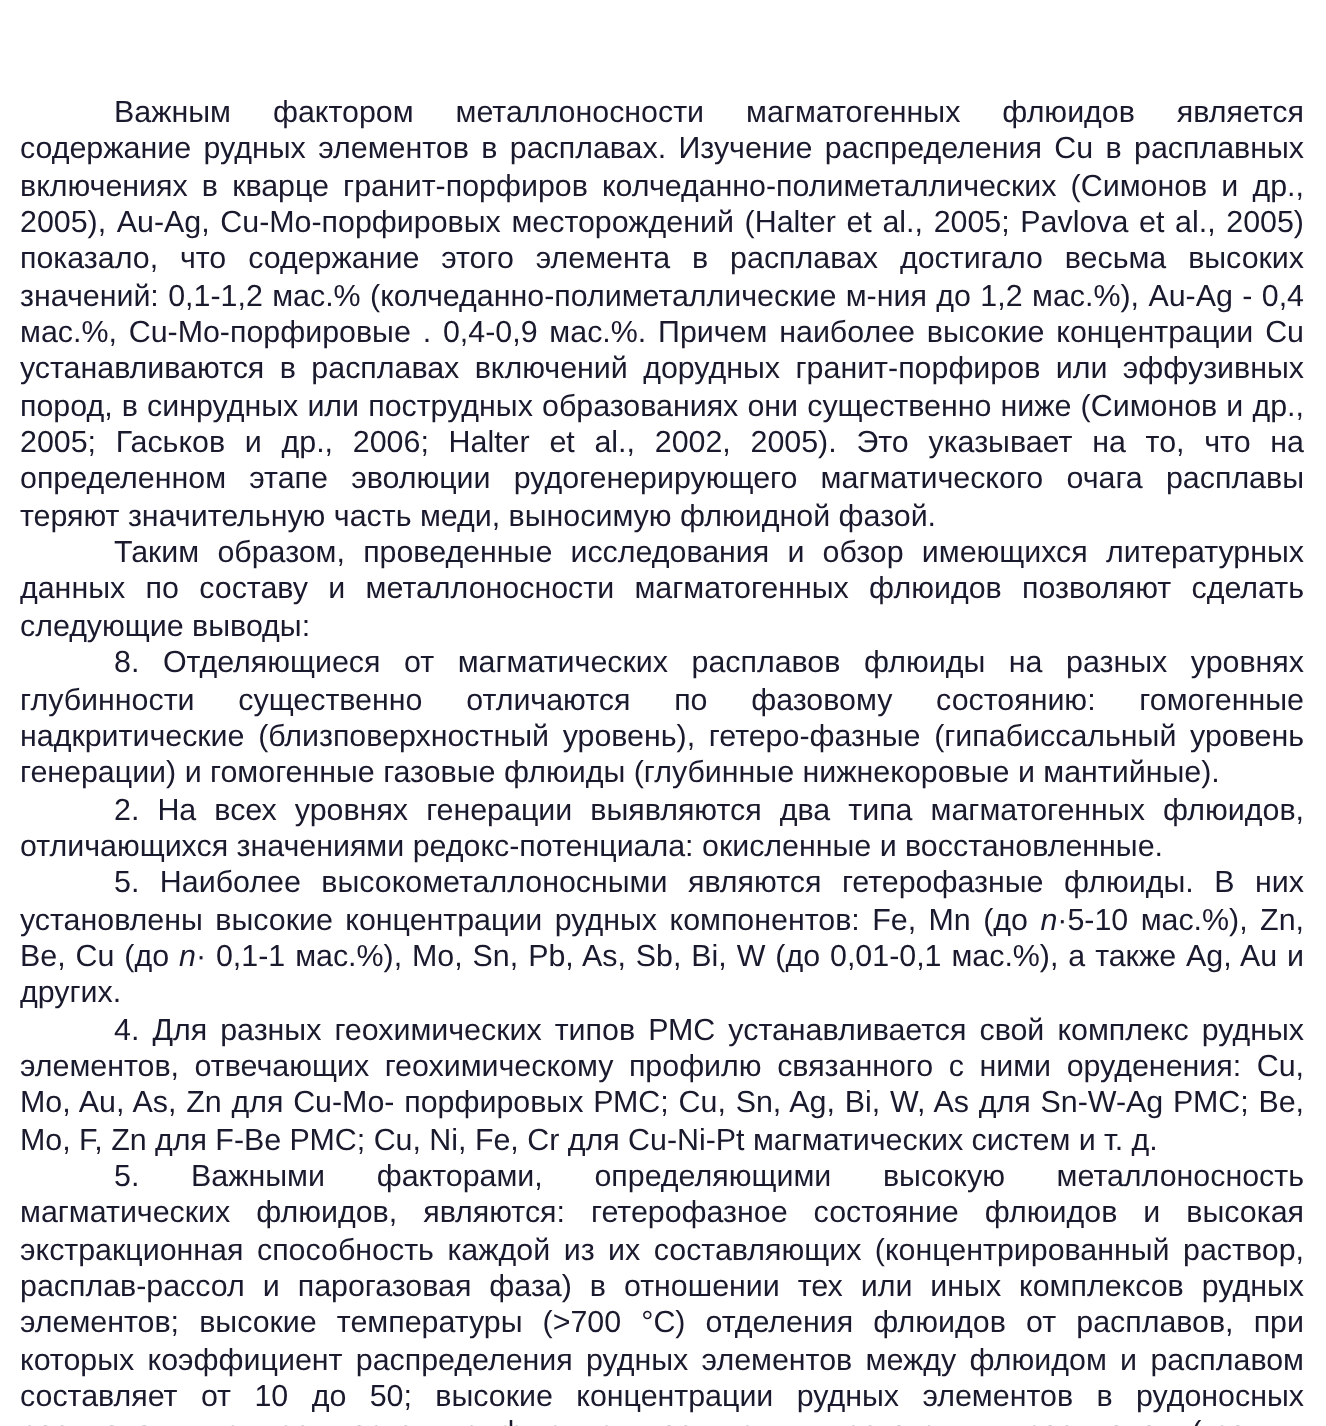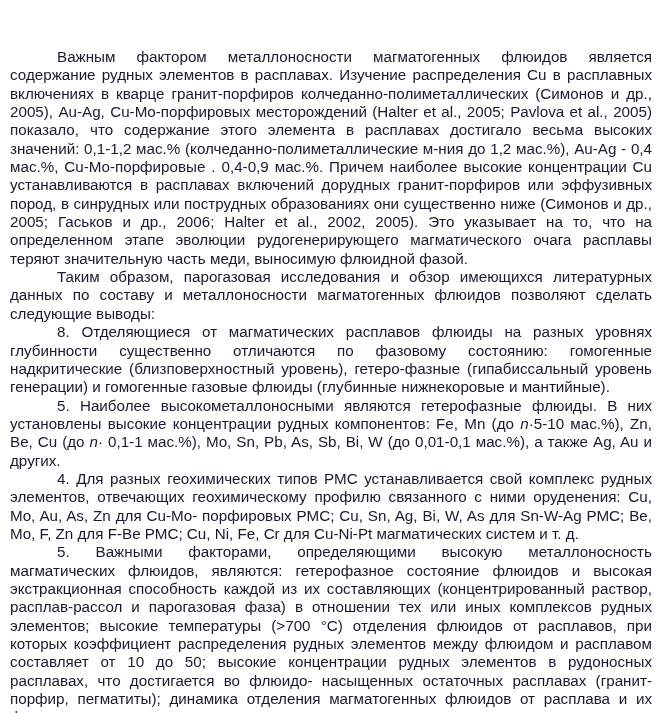--- a/index.html
+++ b/index.html
@@ -25,18 +25,19 @@
     margin: 0;
     padding: 0;
     text-indent: 47px;
   }
 </style>
 </head>
 <body>
 
 <div class="page">
   <p>Важным фактором металлоносности магматогенных флюидов является содержание рудных элементов в расплавах. Изучение распределения Cu в расплавных включениях в кварце гранит-порфиров колчеданно-полиметаллических (Симонов и др., 2005), Au-Ag, Cu-Mo-порфировых месторождений (Halter et al., 2005; Pavlova et al., 2005) показало, что содержание этого элемента в расплавах достигало весьма высоких значений: 0,1-1,2 мас.% (колчеданно-полиметаллические м-ния до 1,2 мас.%), Au-Ag - 0,4 мас.%, Cu-Mo-порфировые . 0,4-0,9 мас.%. Причем наиболее высокие концентрации Cu устанавливаются в расплавах включений дорудных гранит-порфиров или эффузивных пород, в синрудных или пострудных образованиях они существенно ниже (Симонов и др., 2005; Гаськов и др., 2006; Halter et al., 2002, 2005). Это указывает на то, что на определенном этапе эволюции рудогенерирующего магматического очага расплавы теряют значительную часть меди, выносимую флюидной фазой.</p>
-  <p>Таким образом, парогазовая исследования и обзор имеющихся литературных данных по составу и металлоносности магматогенных флюидов позволяют сделать следующие выводы:</p>
+  <p>Таким образом, проведенные исследования и обзор имеющихся литературных данных по составу и металлоносности магматогенных флюидов позволяют сделать следующие выводы:</p>
   <p>8. Отделяющиеся от магматических расплавов флюиды на разных уровнях глубинности существенно отличаются по фазовому состоянию: гомогенные надкритические (близповерхностный уровень), гетеро-фазные (гипабиссальный уровень генерации) и гомогенные газовые флюиды (глубинные нижнекоровые и мантийные).</p>
+  <p>2. На всех уровнях генерации выявляются два типа магматогенных флюидов, отличающихся значениями редокс-потенциала: окисленные и восстановленные.</p>
   <p><span>5. Наиболее высокометаллоносными являются гетерофазные флюиды. В них установлены высокие концентрации рудных компонентов: Fe, Mn (до </span><span style="font-style: italic;">n</span><span>·5-10 мас.%), Zn, Be, Cu (до </span><span style="font-style: italic;">n</span><span>· 0,1-1 мас.%), Mo, Sn, Pb, As, Sb, Bi, W (до 0,01-0,1 мас.%), а также Ag, Au и других.</span></p>
   <p>4. Для разных геохимических типов РМС устанавливается свой комплекс рудных элементов, отвечающих геохимическому профилю связанного с ними оруденения: Cu, Mo, Au, As, Zn для Cu-Mo- порфировых РМС; Cu, Sn, Ag, Bi, W, As для Sn-W-Ag РМС; Be, Mo, F, Zn для F-Be РМС; Cu, Ni, Fe, Cr для Cu-Ni-Pt магматических систем и т. д.</p>
   <p>5. Важными факторами, определяющими высокую металлоносность магматических флюидов, являются: гетерофазное состояние флюидов и высокая экстракционная способность каждой из их составляющих (концентрированный раствор, расплав-рассол и парогазовая фаза) в отношении тех или иных комплексов рудных элементов; высокие температуры (&gt;700 °С) отделения флюидов от расплавов, при которых коэффициент распределения рудных элементов между флюидом и расплавом составляет от 10 до 50; высокие концентрации рудных элементов в рудоносных расплавах, что достигается во флюидо- насыщенных остаточных расплавах (гранит-порфир, пегматиты); динамика отделения магматогенных флюидов от расплава и их фазовое состояние.</p>
 </div>
 
 </body></html>

